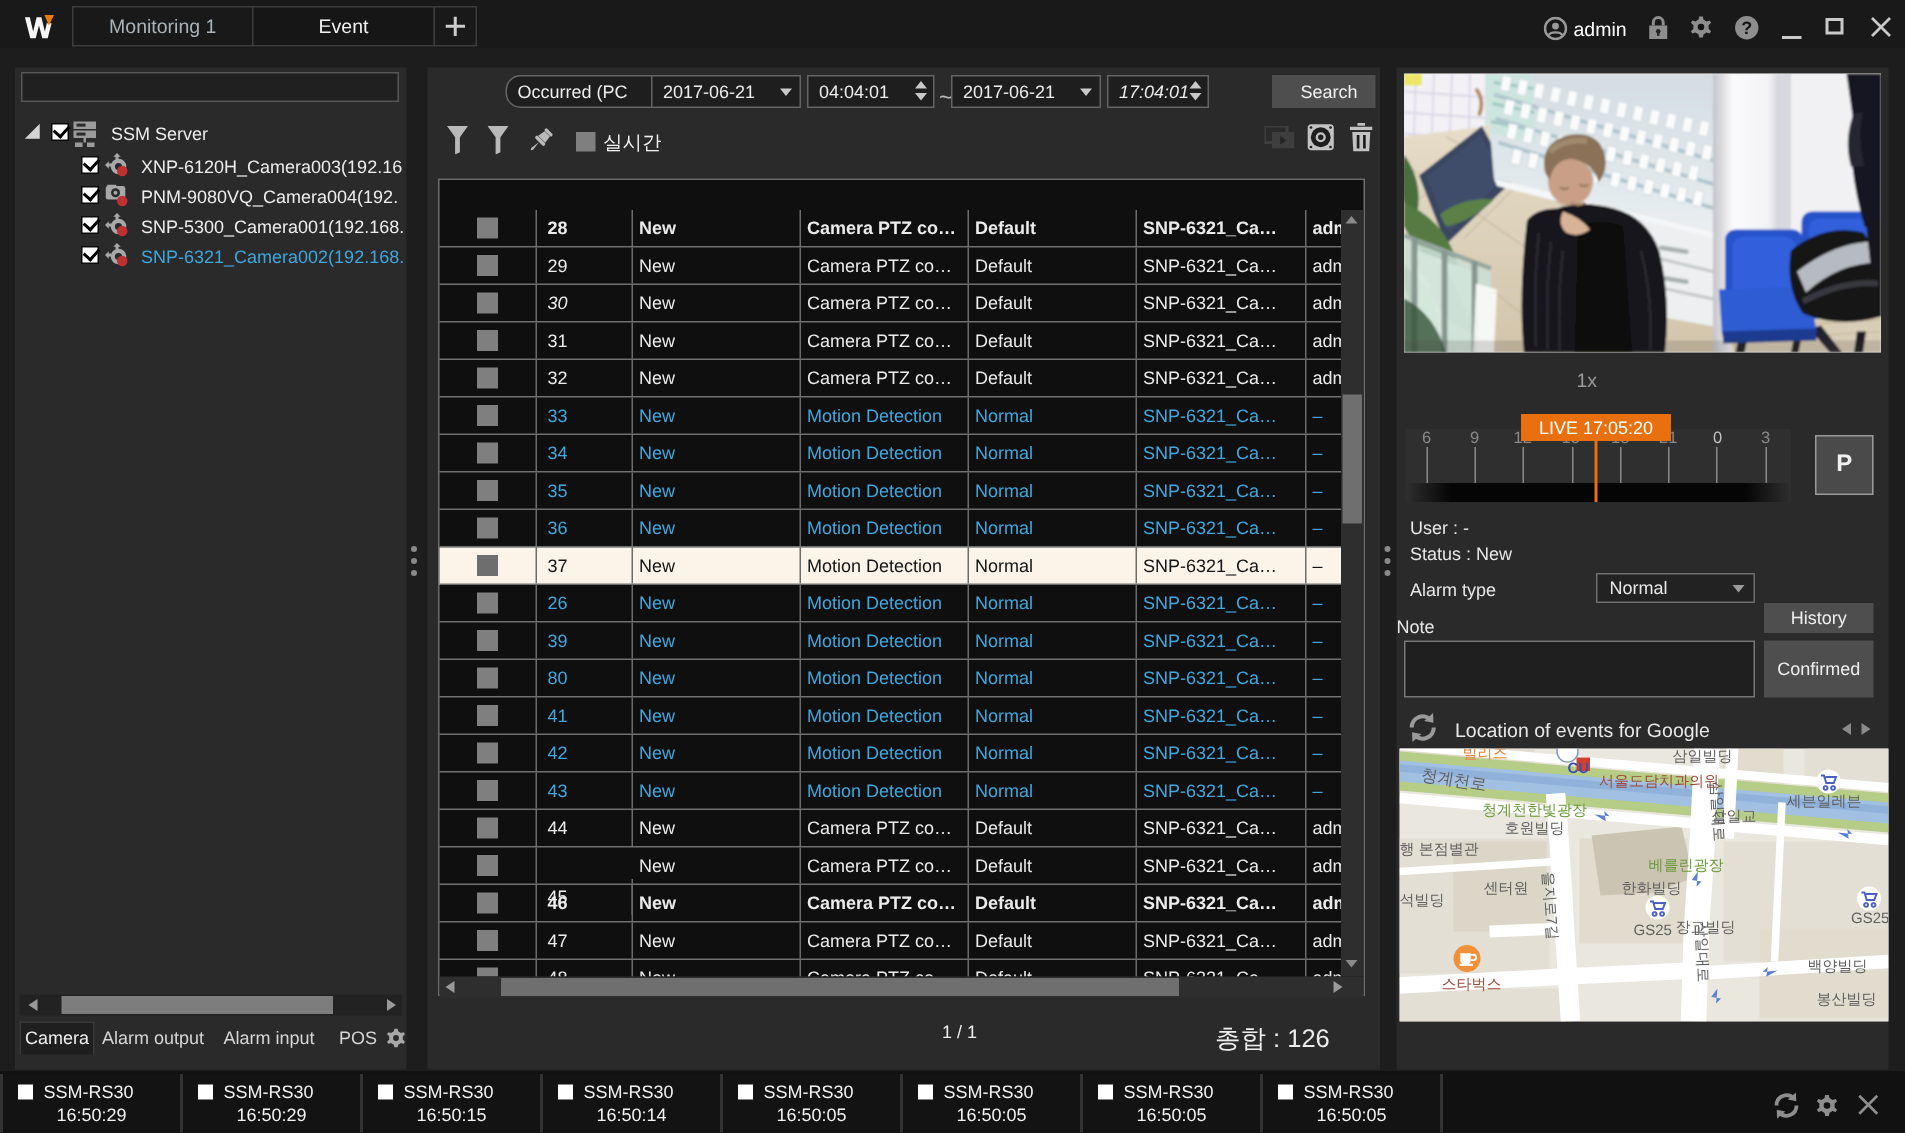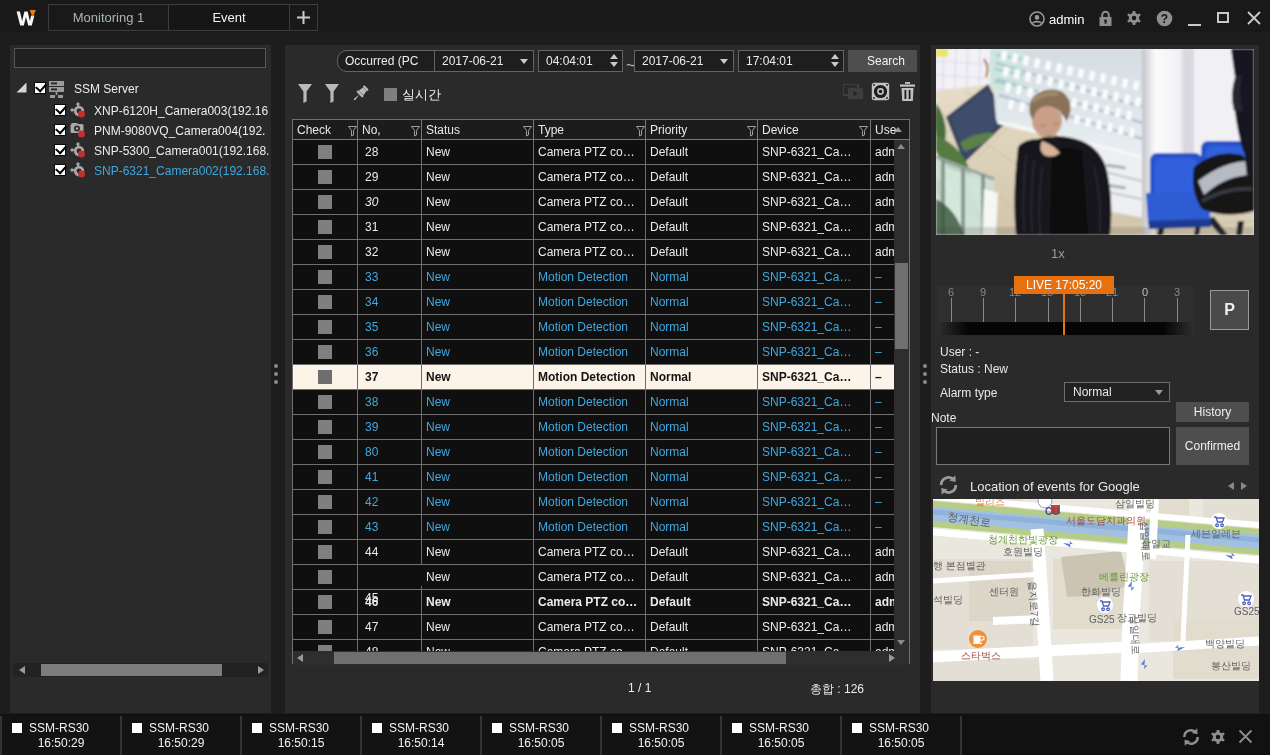--- a/index.html
+++ b/index.html
@@ -172,31 +172,41 @@
         <circle cx="9" cy="9" r="2.4" fill="#2a2a2a"></circle>
       <circle cx="11.5" cy="12" r="3.5" fill="#c03030"></circle>
     </svg>
     <div class="trow" style="left:84px; top:119px; color:#3fa7de;">SNP-6321_Camera002(192.168.</div>
 
     <div id="lscroll">
       <div class="abs tri-l" style="left:6px; top:3px;"></div>
       <div class="thumb" style="left:28px; width:181px;"></div>
       <div class="abs tri-r" style="left:245px; top:3px;"></div>
     </div>
+    <div id="ltabs">
+      <div class="abs" style="left:3px; top:0; width:50px; height:22px; background:#1f1f1f; border:1px solid #3a3a3a; border-bottom:none; text-align:center; line-height:21px; color:#f0f0f0;">Camera</div>
+      <div class="abs" style="left:58px; top:4px;">Alarm output</div>
+      <div class="abs" style="left:139px; top:4px;">Alarm input</div>
+      <div class="abs" style="left:216px; top:4px;">POS</div>
+      <svg class="abs" style="left:246px; top:3px" width="16" height="16" viewBox="0 0 18 18">
+        <path d="M9 2 L10.2 2 L10.7 4.2 A5 5 0 0 1 12.6 5.3 L14.8 4.6 L15.7 6.2 L14 7.8 A5 5 0 0 1 14 10.2 L15.7 11.8 L14.8 13.4 L12.6 12.7 A5 5 0 0 1 10.7 13.8 L10.2 16 L7.8 16 L7.3 13.8 A5 5 0 0 1 5.4 12.7 L3.2 13.4 L2.3 11.8 L4 10.2 A5 5 0 0 1 4 7.8 L2.3 6.2 L3.2 4.6 L5.4 5.3 A5 5 0 0 1 7.3 4.2 L7.8 2 Z" fill="#a8a8a8"></path>
+        <circle cx="9" cy="9" r="2.2" fill="#2a2a2a"></circle>
+      </svg>
+    </div>
   </div>
   <div id="cpanel" class="abs panel">
 
     <div class="ctrl" style="left:52px; width:116px;border-radius:10px;">Occurred (PC<span style="position:absolute; right:4px; top:8px; border-left:4px solid transparent; border-right:4px solid transparent; border-top:5px solid #6a6a6a; width:0; height:0;"></span></div>
     <div class="ctrl" style="left:149px; width:100px;">2017-06-21<span style="position:absolute; right:5px; top:8px;" class="tri-dn"></span></div>
     <div class="ctrl" style="left:253px; width:85px;">04:04:01
       <span style="position:absolute; right:4px; top:3px;" class="tri-up"></span>
       <span style="position:absolute; right:4px; top:11px;" class="tri-dn"></span></div>
     <div class="abs" style="left:341px; top:12px; color:#bbb;">~</div>
     <div class="ctrl" style="left:349px; width:100px;">2017-06-21<span style="position:absolute; right:5px; top:8px;" class="tri-dn"></span></div>
-    <div class="ctrl" style="left:453px; width:106px;">17:04:01
+    <div class="ctrl" style="left:453px; width:68px;font-style:italic;">17:04:01
       <span style="position:absolute; right:4px; top:3px;" class="tri-up"></span>
       <span style="position:absolute; right:4px; top:11px;" class="tri-dn"></span></div>
     <div class="ctrl btn" style="left:563px; width:69px; border:none; line-height:22px;">Search</div>
 
     <svg class="abs" style="left:13px; top:39px;" width="14" height="19" viewBox="0 0 14 19">
         <path d="M0 0 H14 L8.6 7.5 L8.6 17.5 L5.4 19 L5.4 7.5 Z" fill="#b9b9b9"></path>
       </svg>
     <svg class="abs" style="left:40px; top:39px;" width="14" height="19" viewBox="0 0 14 19">
         <path d="M0 0 H14 L8.6 7.5 L8.6 17.5 L5.4 19 L5.4 7.5 Z" fill="#b9b9b9"></path>
       </svg>
@@ -227,41 +237,21 @@
     </svg>
     <svg class="abs" style="left:615px; top:37px;" width="15" height="19" viewBox="0 0 15 19">
       <rect x="0" y="2.5" width="15" height="2.2" fill="#c2c2c2"></rect>
       <rect x="5" y="0" width="5" height="1.8" fill="#c2c2c2"></rect>
       <path d="M1.5 6 H13.5 L12.8 19 H2.2 Z" fill="#c2c2c2"></path>
       <rect x="4.5" y="8" width="1.8" height="9" fill="#1e1e1e"></rect>
       <rect x="8.7" y="8" width="1.8" height="9" fill="#1e1e1e"></rect>
     </svg>
 
     <div id="tbl" class="abs">
-      <div class="hrow">
-        <div class="hcell" style="left:0; width:65px;">Check</div>
-        <div class="hcell" style="left:65px; width:64px;">No,</div>
-        <div class="hcell" style="left:129px; width:112px;">Status</div>
-        <div class="hcell" style="left:241px; width:112px;">Type</div>
-        <div class="hcell" style="left:353px; width:112px;">Priority</div>
-        <div class="hcell" style="left:465px; width:113px;">Device</div>
-        <div class="hcell" style="left:578px; width:38px; border-right:none;">Use</div>
-        <div class="abs tri-up" style="left:601px; top:7px; border-bottom-color:#9a9a9a;"></div>
-        <svg class="abs" style="left:0; top:0;" width="616" height="20">
-          <g fill="none" stroke="#9f9f9f" stroke-width="1">
-            <path d="M55.5 6.5 h8 l-3 4 v4.5 l-2 1 v-5.5 Z"></path>
-            <path d="M118.5 6.5 h8 l-3 4 v4.5 l-2 1 v-5.5 Z"></path>
-            <path d="M230.5 6.5 h8 l-3 4 v4.5 l-2 1 v-5.5 Z"></path>
-            <path d="M343.5 6.5 h8 l-3 4 v4.5 l-2 1 v-5.5 Z"></path>
-            <path d="M454.5 6.5 h8 l-3 4 v4.5 l-2 1 v-5.5 Z"></path>
-            <path d="M566.5 6.5 h8 l-3 4 v4.5 l-2 1 v-5.5 Z"></path>
-          </g>
-        </svg>
-      </div>
-      <div class="row" style="top:20px;">
+      <div class="row" style="top:20px;font-weight:bold;">
         <div class="c" style="left:0; width:65px;">
             <span class="gsq"></span>
           </div>
         <div class="c" style="left:65px; width:64px; padding-left:7px;">28</div>
         <div class="c" style="left:129px; width:112px;">New</div>
         <div class="c" style="left:241px; width:112px;">Camera PTZ co…</div>
         <div class="c" style="left:353px; width:112px;">Default</div>
         <div class="c" style="left:465px; width:113px;">SNP-6321_Ca…</div>
         <div class="c" style="left:578px; width:23px; border-right:none;">adm</div>
       </div>
@@ -346,36 +336,36 @@
         <div class="c" style="left:0; width:65px;">
             <span class="gsq"></span>
           </div>
         <div class="c" style="left:65px; width:64px; padding-left:7px;">36</div>
         <div class="c" style="left:129px; width:112px;">New</div>
         <div class="c" style="left:241px; width:112px;">Motion Detection</div>
         <div class="c" style="left:353px; width:112px;">Normal</div>
         <div class="c" style="left:465px; width:113px;">SNP-6321_Ca…</div>
         <div class="c" style="left:578px; width:23px; border-right:none;">–</div>
       </div>
-      <div class="row blue sel" style="top:245px;font-weight:bold;">
+      <div class="row blue sel" style="top:245px;">
         <div class="c" style="left:0; width:65px;">
             <span class="gsq"></span>
           </div>
         <div class="c" style="left:65px; width:64px; padding-left:7px;">37</div>
         <div class="c" style="left:129px; width:112px;">New</div>
         <div class="c" style="left:241px; width:112px;">Motion Detection</div>
         <div class="c" style="left:353px; width:112px;">Normal</div>
         <div class="c" style="left:465px; width:113px;">SNP-6321_Ca…</div>
         <div class="c" style="left:578px; width:23px; border-right:none;">–</div>
       </div>
       <div class="row blue" style="top:270px;">
         <div class="c" style="left:0; width:65px;">
             <span class="gsq"></span>
           </div>
-        <div class="c" style="left:65px; width:64px; padding-left:7px;">38</div>
+        <div class="c" style="left:65px; width:64px; padding-left:7px;">26</div>
         <div class="c" style="left:129px; width:112px;">New</div>
         <div class="c" style="left:241px; width:112px;">Motion Detection</div>
         <div class="c" style="left:353px; width:112px;">Normal</div>
         <div class="c" style="left:465px; width:113px;">SNP-6321_Ca…</div>
         <div class="c" style="left:578px; width:23px; border-right:none;">–</div>
       </div>
       <div class="row blue" style="top:295px;">
         <div class="c" style="left:0; width:65px;">
             <span class="gsq"></span>
           </div>
@@ -493,21 +483,21 @@
       </div>
 
       <div class="sb" style="left:0px; top:531px; width:616px; height:14px;">
         <div class="abs tri-l" style="left:4px; top:3px;"></div>
         <div class="sbthumb" style="left:41px; top:1px; width:452px; height:12px;"></div>
         <div class="abs tri-r" style="left:596px; top:3px;"></div>
       </div>
     </div>
 
     <div class="abs" style="left:343px; top:636px; color:#ededed; font-size:12px;">1 / 1</div>
-    <div class="abs" style="left:525px; top:636px; color:#ededed; font-size:12px;">총합 : 126</div>
+    <div class="abs" style="left:525px; top:636px; color:#ededed; font-size:17px;">총합 : 126</div>
   </div>
   <div id="rpanel" class="abs panel">
     <div id="video" class="abs" style="left:5px; top:4px; width:318px; height:186px; background:#e8e6e4; overflow:hidden;">
     <svg width="318" height="186" viewBox="0 0 318 186">
       <defs>
         <filter id="soft" x="-10%" y="-10%" width="120%" height="120%">
               <feGaussianBlur stdDeviation="0.8"></feGaussianBlur>
             </filter>
         <linearGradient id="colg" x1="0" y1="0" x2="1" y2="0">
           <stop offset="0" stop-color="#c3c3c9"></stop>

